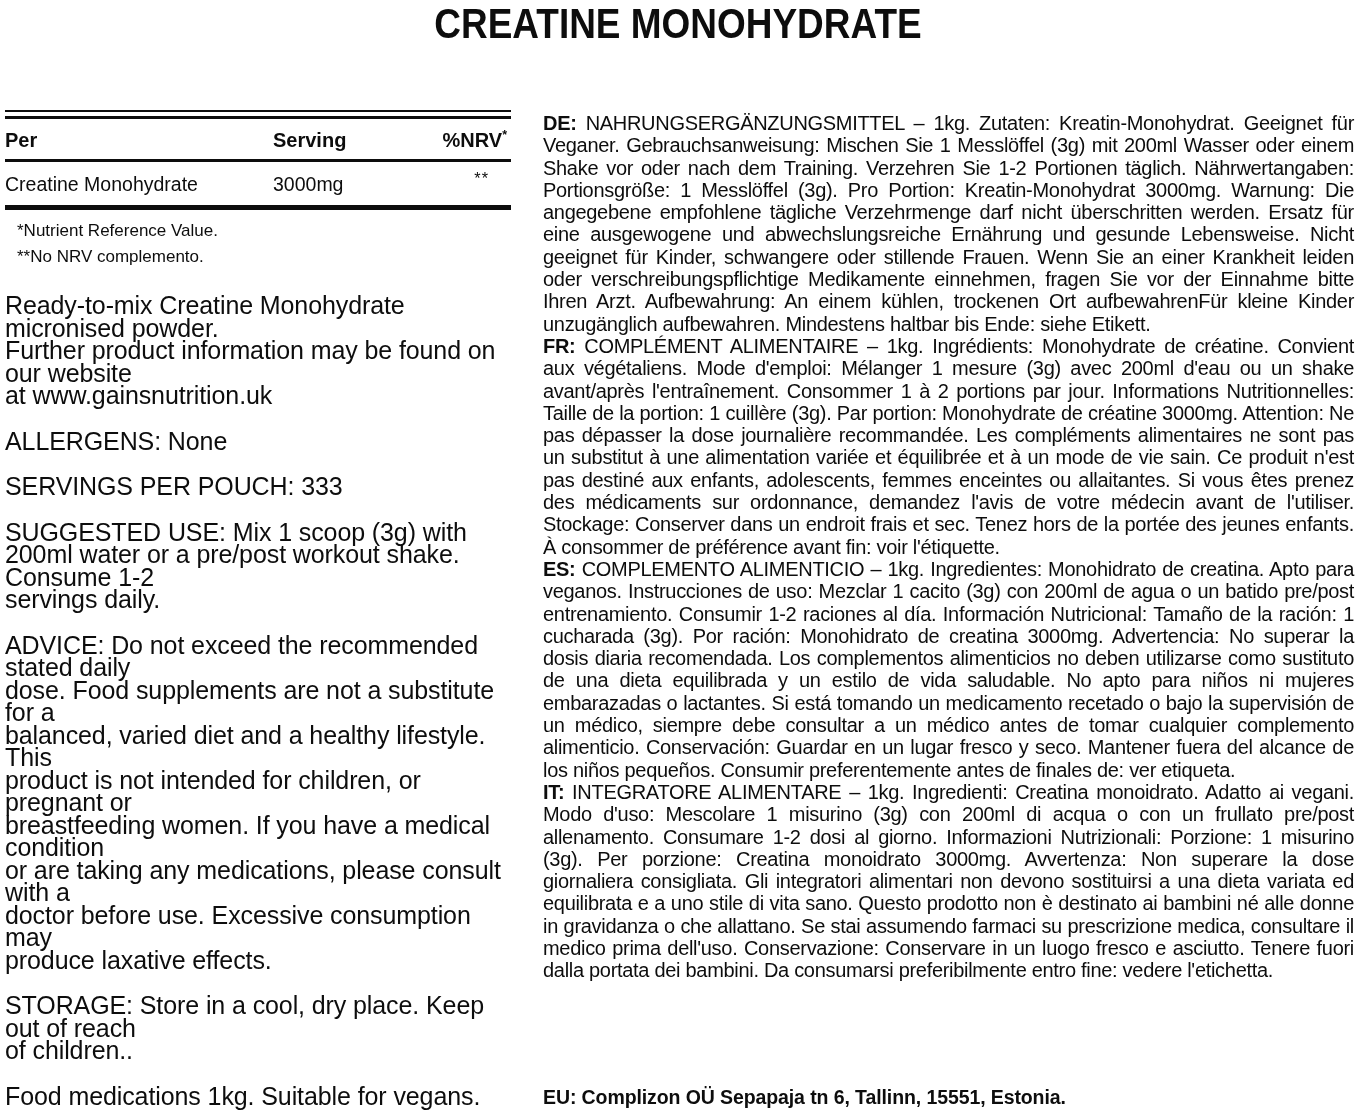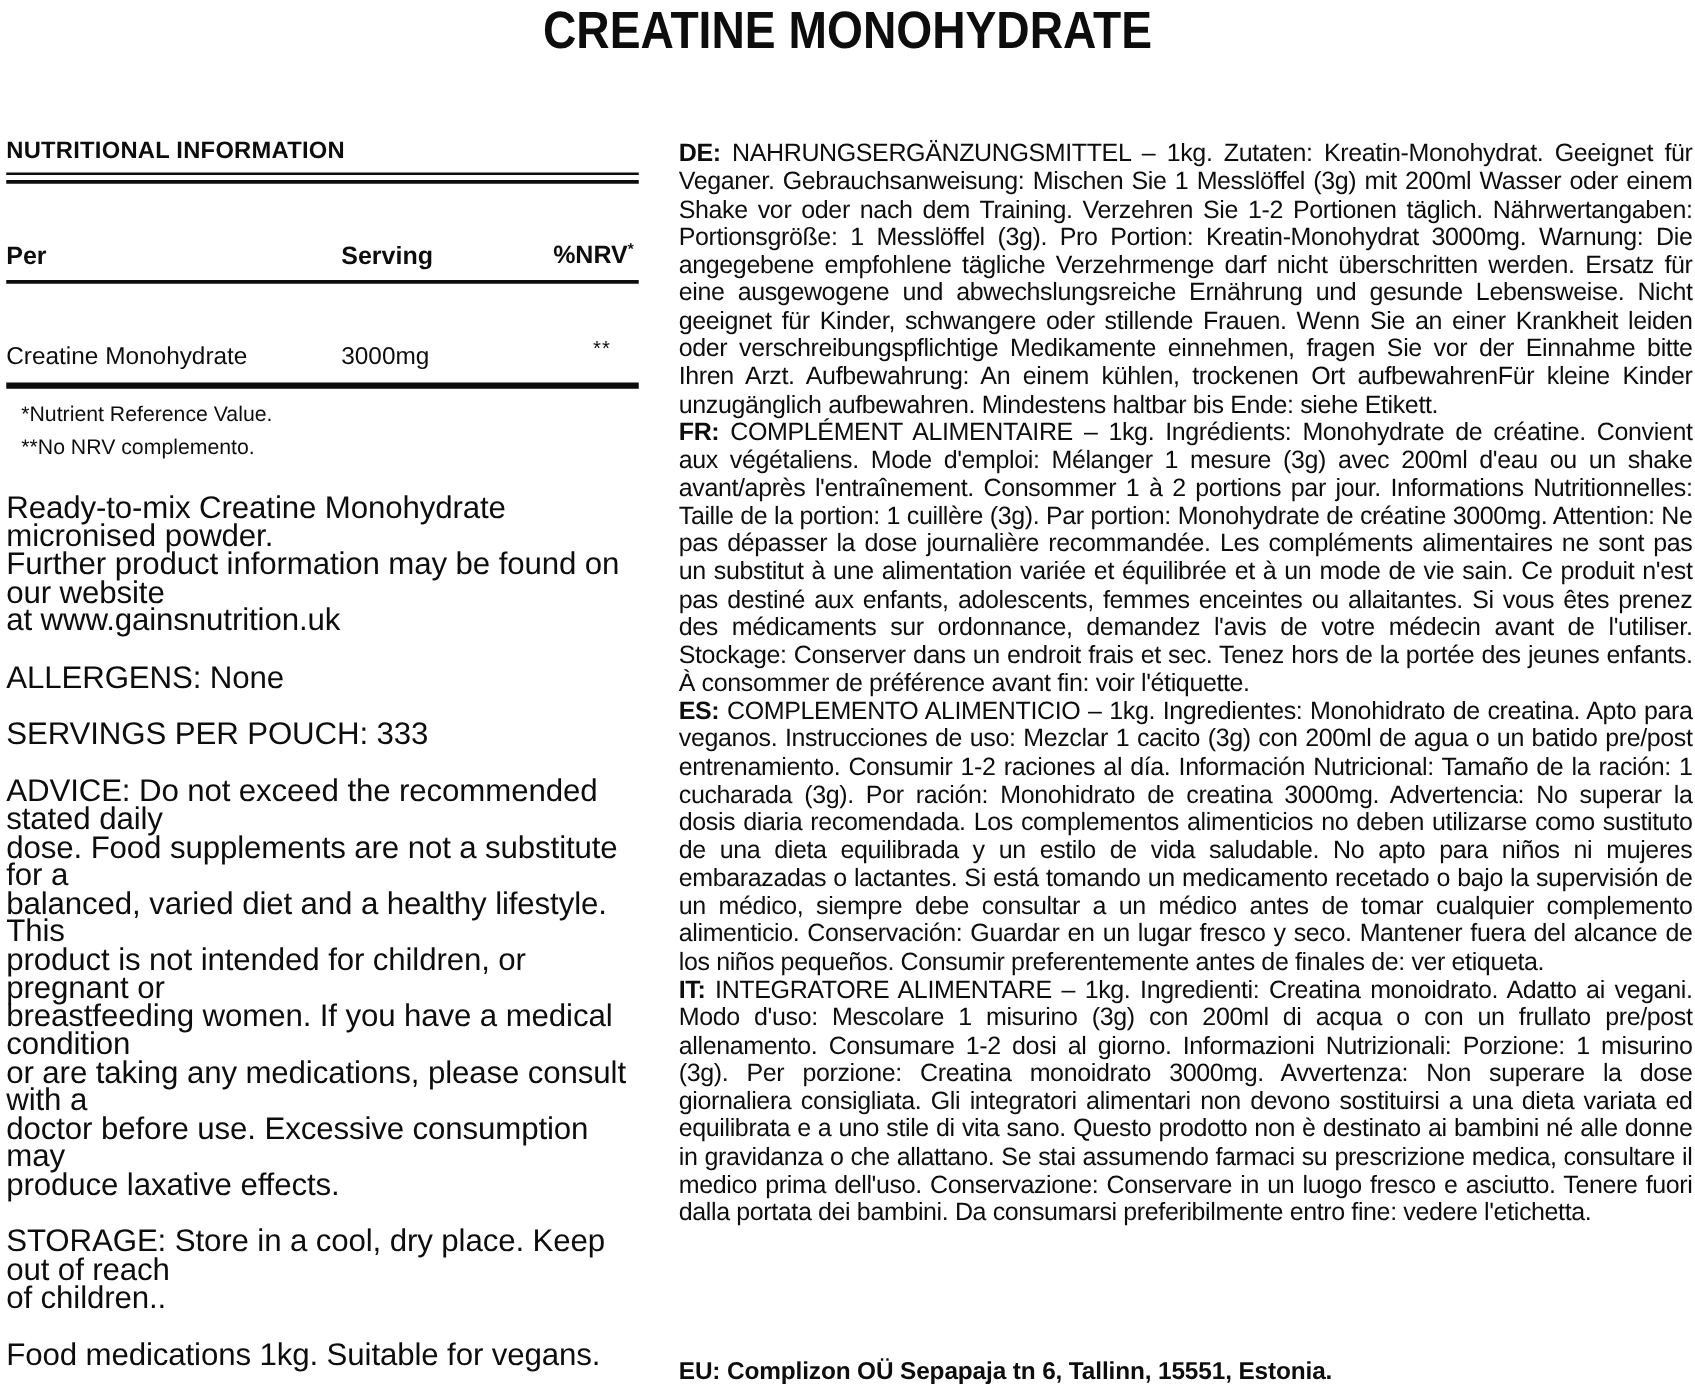--- a/index.html
+++ b/index.html
@@ -23,21 +23,20 @@
   .left-col { position: absolute; left: 5px; top: 110px; width: 506px; }
 
   .nutri-heading { font-size: 19px; font-weight: bold; letter-spacing: 0.2px; margin: 0 0 6px 0; }
   .rule-double { height: 4px; border-top: 2px solid #0d0d0d; border-bottom: 3px solid #0d0d0d; }
   .rule-mid { height: 3px; background: #0d0d0d; }
   .rule-thick { height: 5px; background: #0d0d0d; }
 
   .nutri-row {
     display: grid; grid-template-columns: 268px 1fr 112px;
     align-items: baseline;
-    margin-top: 36px;
   }
   .nutri-row.head { font-weight: bold; font-size: 20px; padding: 9px 0 7px 0; }
   .nutri-row.body { font-size: 19.5px; padding: 7px 0 9px 0; }
   .nutri-col-nrv { text-align: right; padding-right: 4px; }
   .nutri-col-nrv sup { font-size: 62%; }
   .nutri-body-nrv { text-align: right; padding-right: 22px; font-size: 19.5px; letter-spacing: 1px; }
 
   .footnotes { margin-top: 8px; font-size: 17px; line-height: 26px; margin-bottom: 24px; margin-left: 12px; }
 
   .leftp {
@@ -63,21 +62,20 @@
 </head>
 <body>
 
 <div class="page">
 
   <div class="title">CREATINE MONOHYDRATE</div>
 
   <div class="left-col">
 
     <div class="nutri">
-      <div class="nutri-heading">NUTRITIONAL INFORMATION</div>
       <div class="rule-double"></div>
 
       <div class="nutri-row head">
         <span>Per</span>
         <span>Serving</span>
         <span class="nutri-col-nrv"><span>%NRV</span><sup>*</sup></span>
       </div>
 
       <div class="rule-mid"></div>
 
@@ -93,20 +91,23 @@
         <div>*Nutrient Reference Value.</div>
         <div>**No NRV complemento.</div>
       </div>
     </div>
 
     <p class="leftp">Ready-to-mix Creatine Monohydrate micronised powder.
 Further product information may be found on our website
 at www.gainsnutrition.uk</p>
     <p class="leftp">ALLERGENS: None</p>
     <p class="leftp">SERVINGS PER POUCH: 333</p>
+    <p class="leftp">SUGGESTED USE: Mix 1 scoop (3g) with
+200ml water or a pre/post workout shake. Consume 1-2
+servings daily.</p>
     <p class="leftp">ADVICE: Do not exceed the recommended stated daily
 dose. Food supplements are not a substitute for a
 balanced, varied diet and a healthy lifestyle. This
 product is not intended for children, or pregnant or
 breastfeeding women. If you have a medical condition
 or are taking any medications, please consult with a
 doctor before use. Excessive consumption may
 produce laxative effects.</p>
     <p class="leftp">STORAGE: Store in a cool, dry place. Keep out of reach
 of children..</p>

